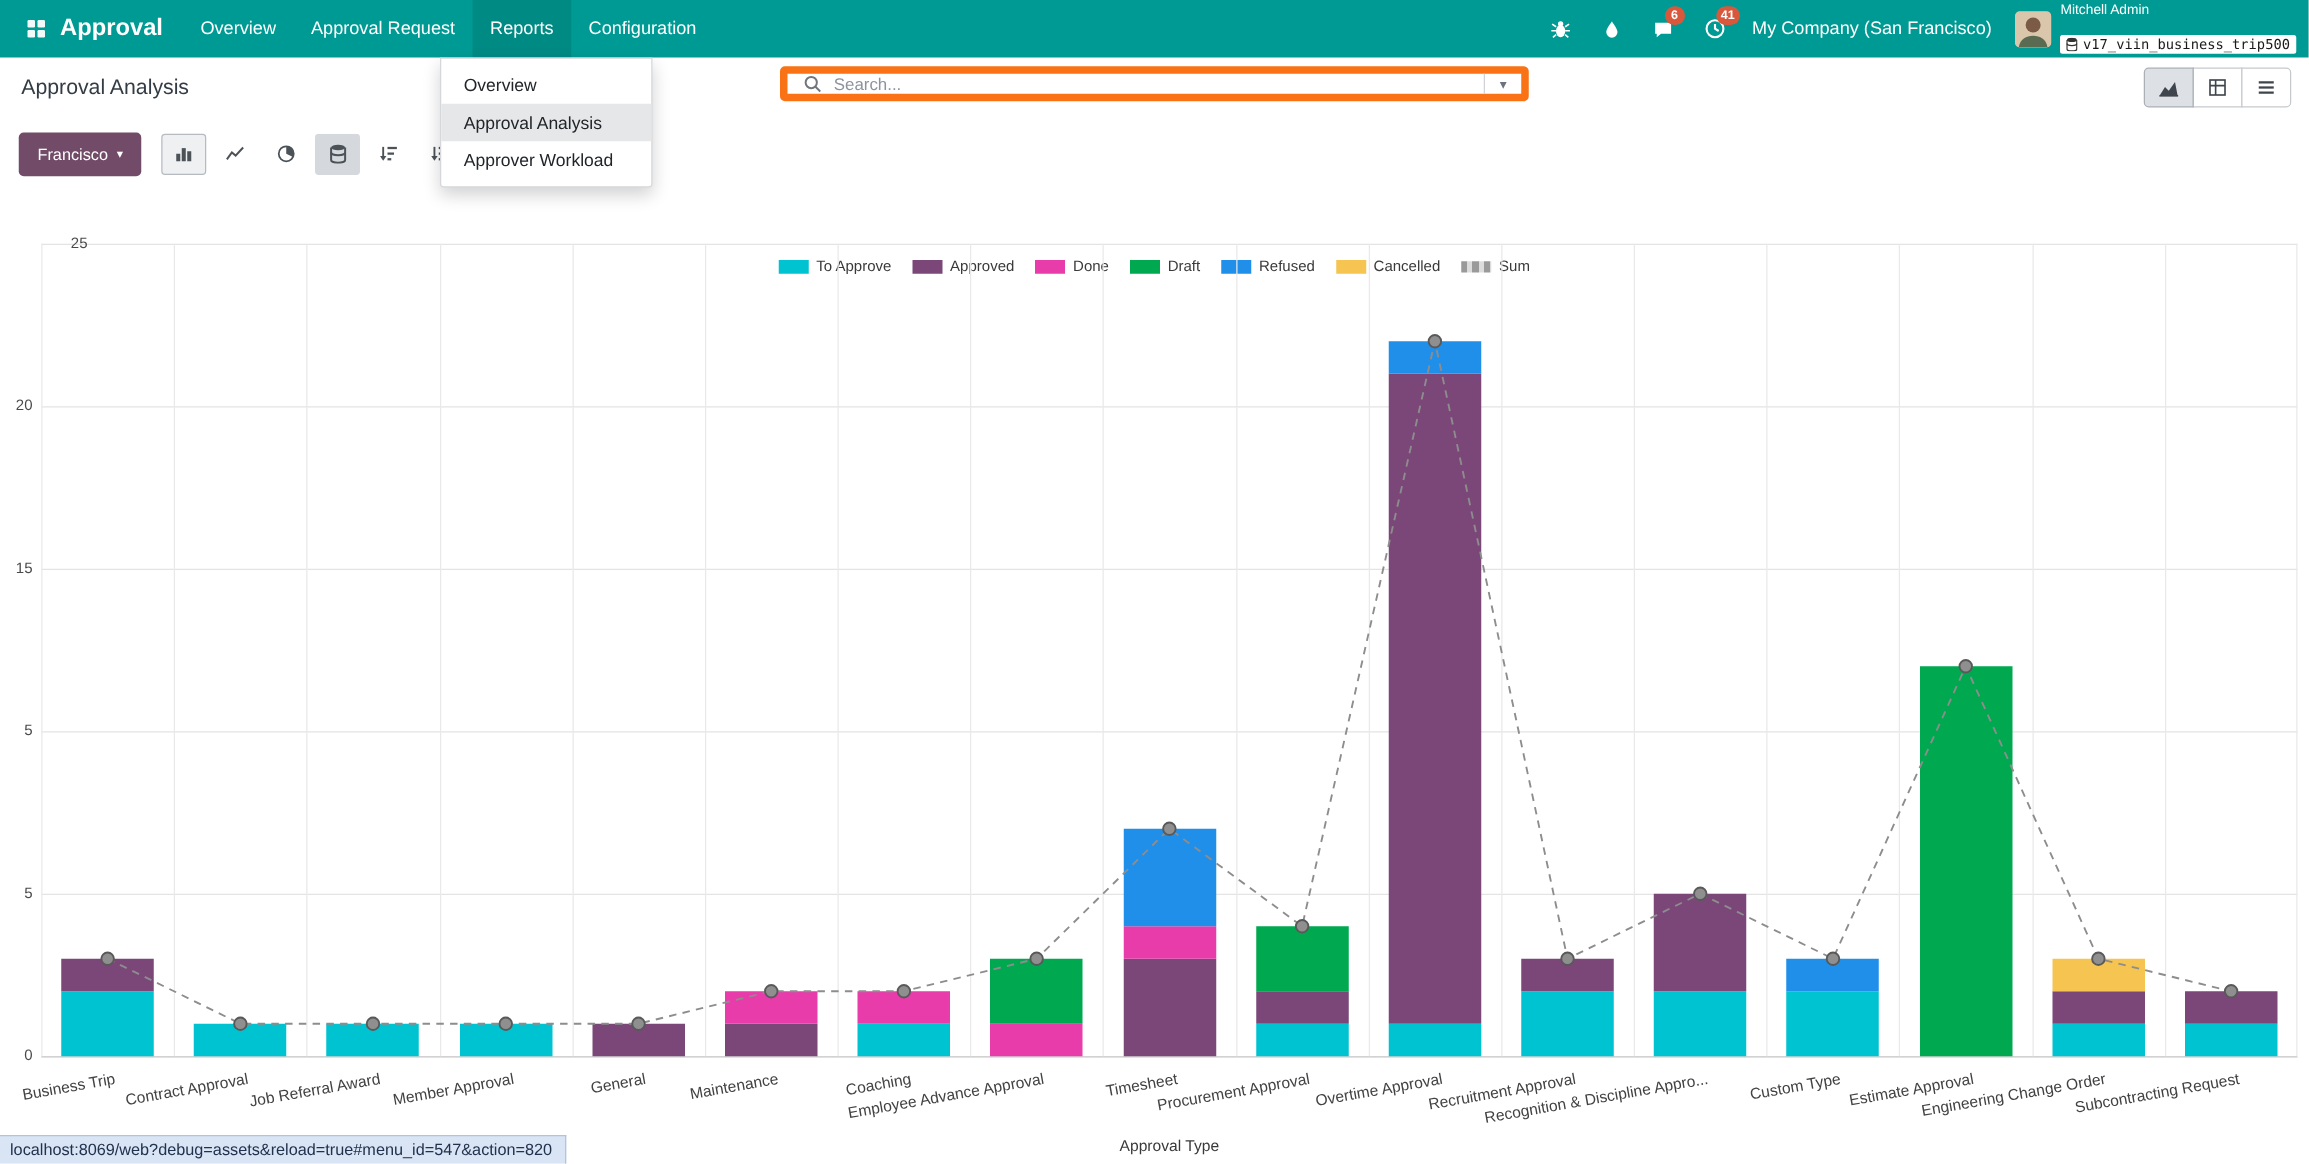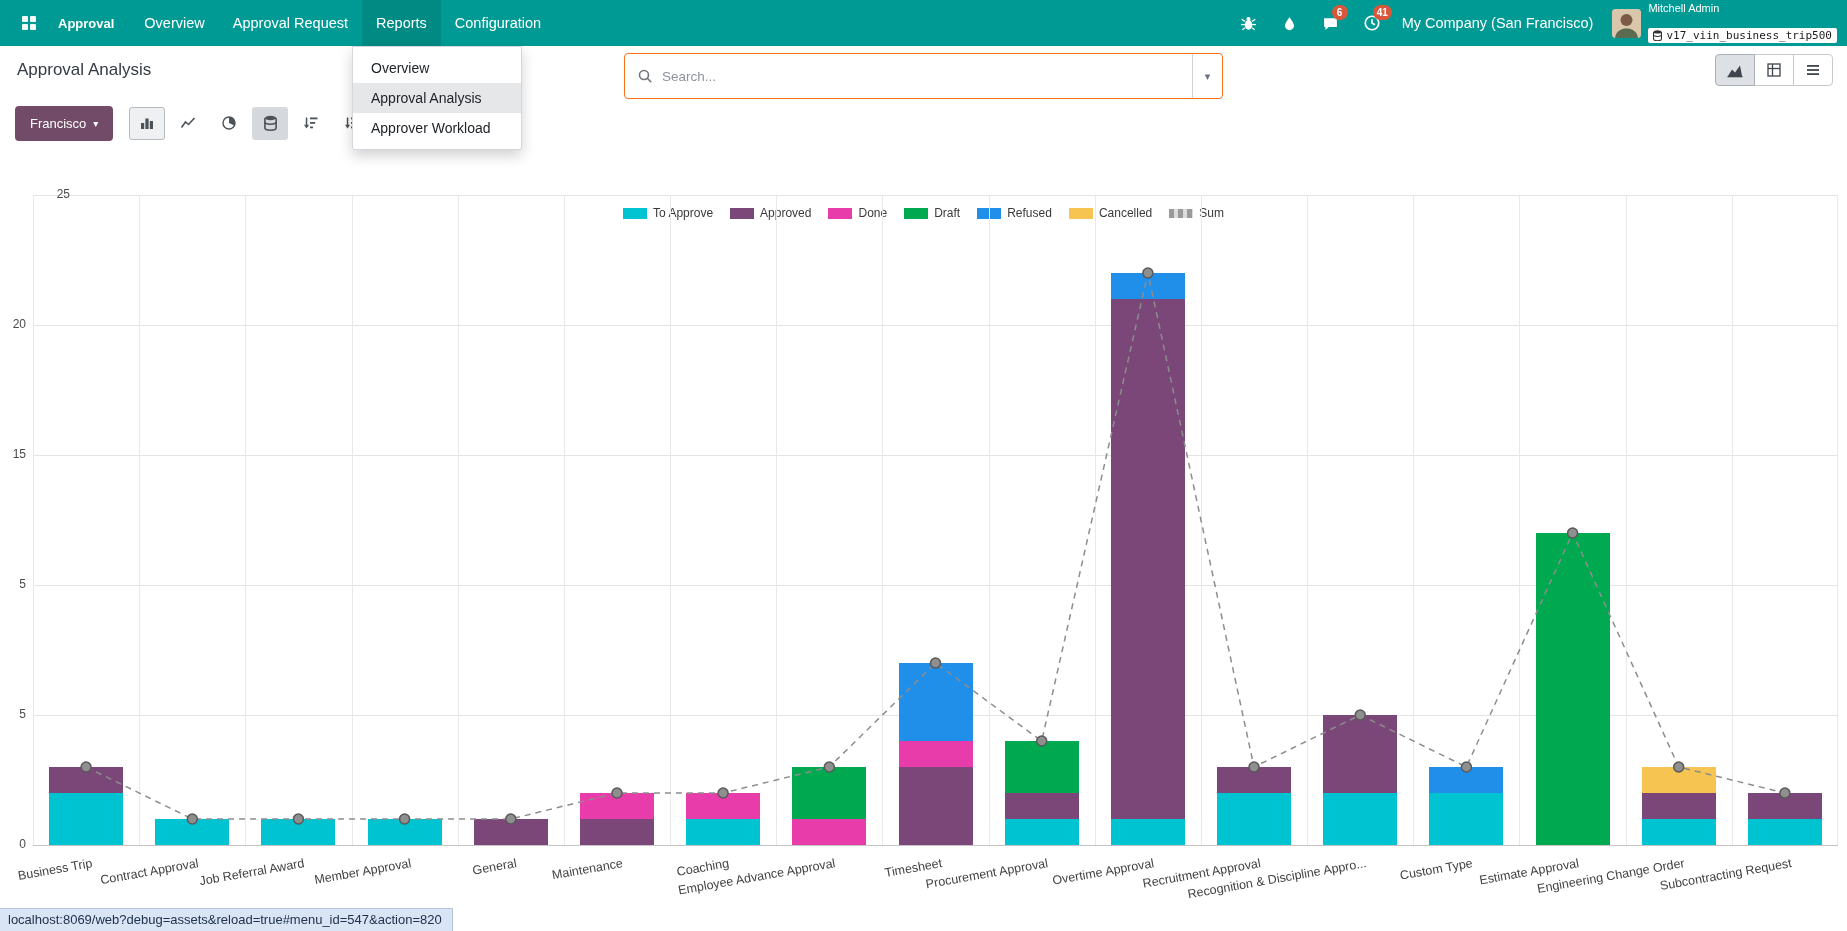--- a/index.html
+++ b/index.html
@@ -3,40 +3,40 @@
 <meta charset="utf-8">
 <style>
   * { margin:0; padding:0; box-sizing:border-box; }
   html,body { width:1847px; height:931px; }
   body { position:relative; font-family:"Liberation Sans", sans-serif; background:#fff; overflow:hidden; }
 
   
   .navbar { position:absolute; top:0; left:0; right:0; height:46px; background:#009A94; color:#fff;
             display:flex; align-items:center; padding:0 10px 0 12px; z-index:40; }
   .apps-btn { width:34px; height:46px; display:flex; align-items:center; justify-content:center; cursor:pointer; }
-  .app-name { font-size:13px; font-weight:bold; margin:0 16px 0 12px; }
+  .app-name { font-size:19px; font-weight:bold; margin:0 16px 0 2px; }
   .nav-menu { display:flex; height:46px; }
   .nav-item { display:flex; align-items:center; padding:0 14px; font-size:14.5px; cursor:pointer; }
   .nav-item.open { background:rgba(0,0,0,.10); }
   .systray { margin-left:auto; display:flex; align-items:center; gap:19px; }
   .tray-icon { position:relative; width:22px; height:22px; display:flex; align-items:center; justify-content:center; cursor:pointer; }
   .badge { position:absolute; top:-7px; left:12px; min-width:16px; height:15px; padding:0 4px; background:#d9583b;
            border-radius:8px; font-size:10px; line-height:15px; text-align:center; font-weight:bold; }
   .company { font-size:14.5px; white-space:nowrap; cursor:pointer; }
   .user-zone { display:flex; align-items:center; gap:7px; cursor:pointer; }
   .avatar { width:29px; height:29px; border-radius:4px; overflow:hidden; background:#cdb9a2; }
   .user-meta { display:flex; flex-direction:column; align-items:flex-start; gap:14px; }
   .user-name { font-size:11px; line-height:11px; }
   .db-tag { display:flex; align-items:center; gap:4px; background:#fff; color:#1a1a1a; border-radius:2px;
             font-family:"DejaVu Sans Mono", monospace; font-size:11px; padding:1px 5px; }
 
   
   .control-panel { position:absolute; top:46px; left:0; right:0; height:48px; background:#fff; }
   .page-title { position:absolute; left:17px; top:0; line-height:48px; font-size:17px; color:#333b44; }
-  .searchbox { position:absolute; left:624px; top:7px; width:599px; height:46px; border:1px solid #f97316;
+  .searchbox { position:absolute; left:624px; top:7px; width:599px; height:28px; border:6px solid #f97316;
                border-radius:4px; display:flex; align-items:center; background:#fff; }
   .searchbox input { flex:1; border:none; outline:none; font-size:13.5px; color:#555; font-family:inherit; background:transparent; }
   .searchbox input::placeholder { color:#8d939c; }
   .search-icon-wrap { padding:0 9px 0 12px; display:flex; }
   .search-caret { width:30px; align-self:stretch; border-left:1px solid #cfd3d8; display:flex; align-items:center;
                   justify-content:center; color:#6b7280; font-size:11px; cursor:pointer; }
   .view-switcher { position:absolute; right:14px; top:8px; display:flex; }
   .vs-btn { width:40px; height:32px; background:#fff; border:1px solid #c6cace; margin-left:-1px; display:flex;
             align-items:center; justify-content:center; color:#3f454d; cursor:pointer; }
   .vs-btn:first-child { border-radius:4px 0 0 4px; }
@@ -379,20 +379,21 @@
       <span class="xtick" style="right: 896.5px;">Timesheet</span>
       <span class="xtick" style="right: 790.324px;">Procurement Approval</span>
       <span class="xtick" style="right: 684.147px;">Overtime Approval</span>
       <span class="xtick" style="right: 577.971px;">Recruitment Approval</span>
       <span class="xtick" style="right: 471.794px;">Recognition &amp; Discipline Appro...</span>
       <span class="xtick" style="right: 365.618px;">Custom Type</span>
       <span class="xtick" style="right: 259.441px;">Estimate Approval</span>
       <span class="xtick" style="right: 153.265px;">Engineering Change Order</span>
       <span class="xtick" style="right: 47.0882px;">Subcontracting Request</span>
     </div>
+  <div class="axis-title">Approval Type</div>
 <div class="ytick" style="top: 837px;">0</div>
     <div class="ytick" style="top: 707px;">5</div>
     <div class="ytick" style="top: 577px;">5</div>
     <div class="ytick" style="top: 447px;">15</div>
     <div class="ytick" style="top: 317px;">20</div>
     <div class="ytick" style="top: 187px; margin-left: 44px;">25</div>
   </div>
 
 <div class="status-bar">localhost:8069/web?debug=assets&amp;reload=true#menu_id=547&amp;action=820</div>
 

